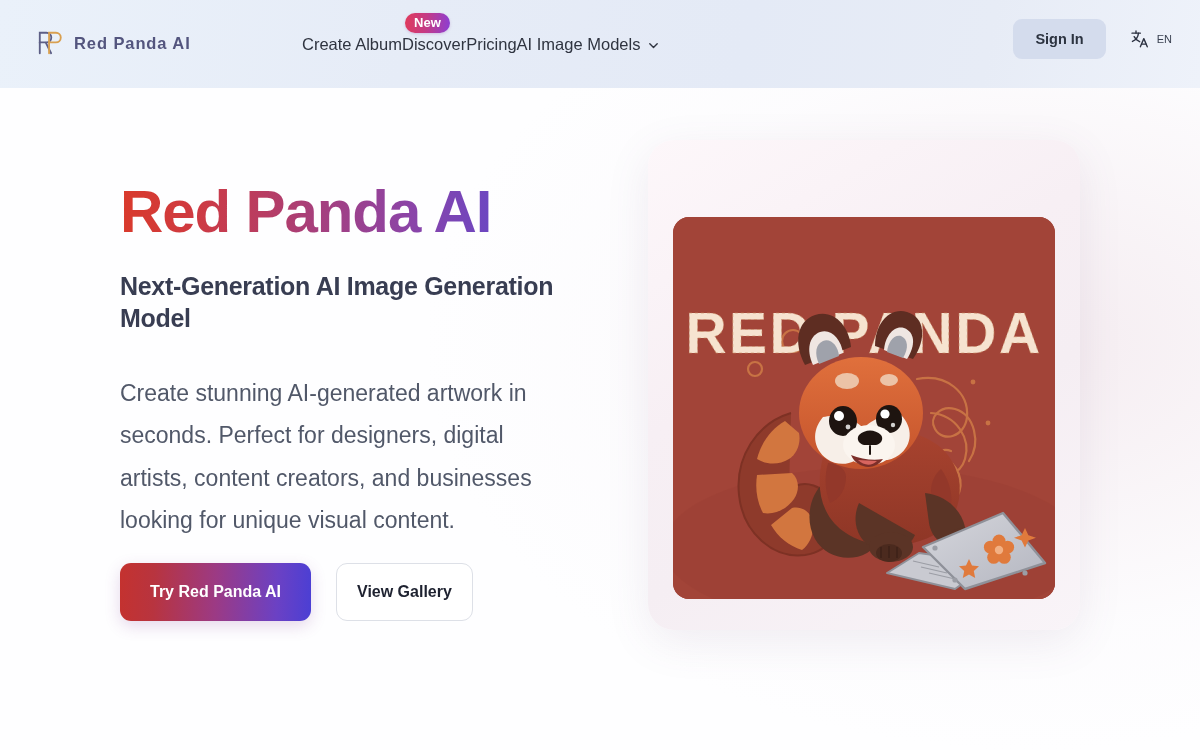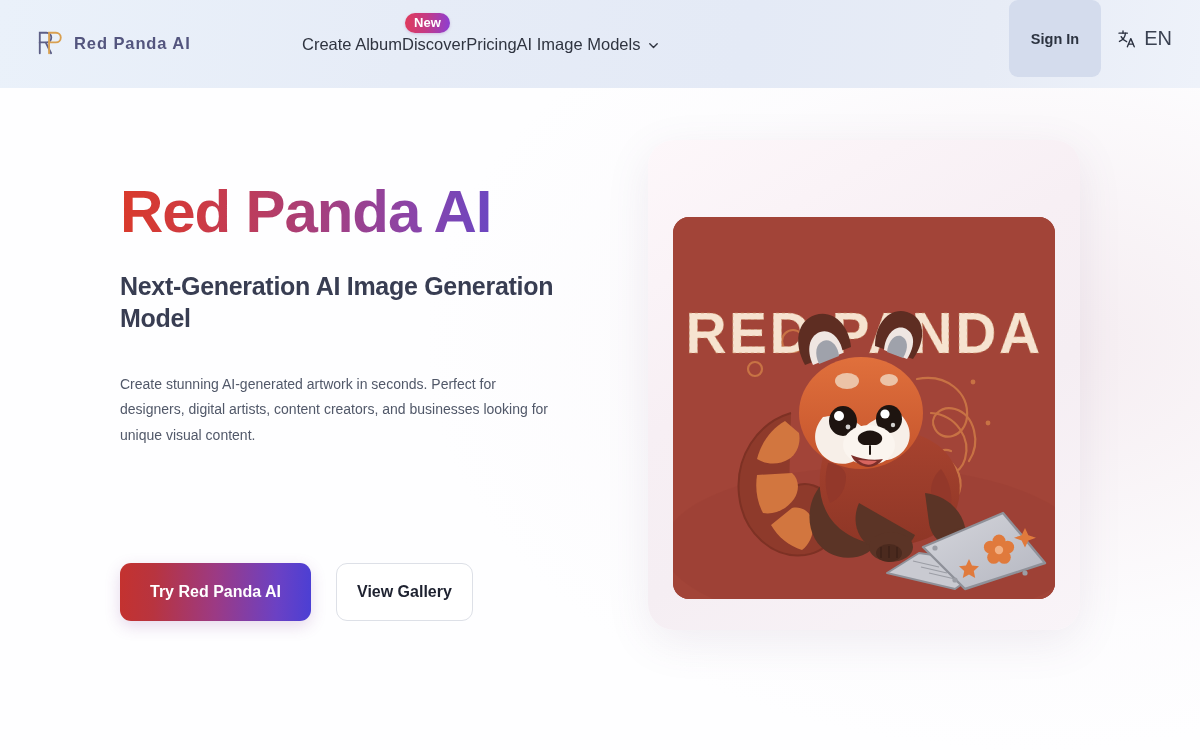--- a/index.html
+++ b/index.html
@@ -54,49 +54,49 @@
     position: absolute; right: -48px; top: -22px;
     background: linear-gradient(95deg, #e03a5b 0%, #c43a86 48%, #8b3ed4 100%);
     color: #ffffff; font-size: 13px; font-weight: 700;
     padding: 3px 9px 4px; border-radius: 999px;
     letter-spacing: .1px; line-height: 1;
     box-shadow: 0 1px 3px rgba(130,40,150,.22);
   }
   .chevron { width: 13px; height: 13px; display: block; margin-top: 2px; }
 
   
-  .hdr-right { position: absolute; right: 28px; top: 0; height: 77px; display: flex; gap: 16px; }
+  .hdr-right { position: absolute; right: 28px; top: 0; height: 77px; display: flex; align-items: center; gap: 24px; }
   .signin-btn {
     background: #d4dced; color: #2c3340;
     font-size: 14.5px; font-weight: 700;
     border: none; border-radius: 9px;
     padding: 12px 22px; cursor: pointer;
     font-family: "Liberation Sans", sans-serif;
   }
   .lang { display: flex; align-items: center; gap: 7px; cursor: pointer; }
   .lang-icon { width: 20px; height: 20px; display: block; }
-  .lang-text { font-size: 20px; color: #3a4151; font-weight: 400; }
+  .lang-text { font-size: 11px; color: #3a4151; font-weight: 400; }
 
   
   .hero-left { position: absolute; left: 120px; top: 180px; width: 470px; }
   .hero-title {
     font-size: 60px; font-weight: 700; line-height: 1.06;
     letter-spacing: -1.1px;
     background: linear-gradient(92deg, #d93a2b 0%, #cf3a41 16%, #a63f7d 42%, #8b44a8 62%, #5b48cf 88%, #4a45d8 100%);
     -webkit-background-clip: text; background-clip: text;
     -webkit-text-fill-color: transparent; color: transparent;
     margin-bottom: 26px;
   }
   .hero-sub {
     font-size: 25px; font-weight: 700; color: #383d52;
     line-height: 1.28; letter-spacing: -.3px;
     margin-bottom: 38px; max-width: 450px;
   }
   .hero-body {
-    font-size: 14px; color: #515869; line-height: 1.85;
+    font-size: 23px; color: #515869; line-height: 1.85;
     max-width: 440px; font-weight: 400;
   }
   .cta-row { position: absolute; left: 0; top: 383px; display: flex; gap: 25px; }
   .btn-primary {
     background: linear-gradient(92deg, #c4322f 0%, #b8343f 18%, #9c3a84 50%, #6b41c4 82%, #4b3fd4 100%);
     color: #fff; font-size: 16px; font-weight: 700;
     border: none; border-radius: 11px;
     padding: 19px 30px; cursor: pointer;
     font-family: "Liberation Sans", sans-serif;
     box-shadow: 0 5px 16px rgba(130,60,150,.20);

